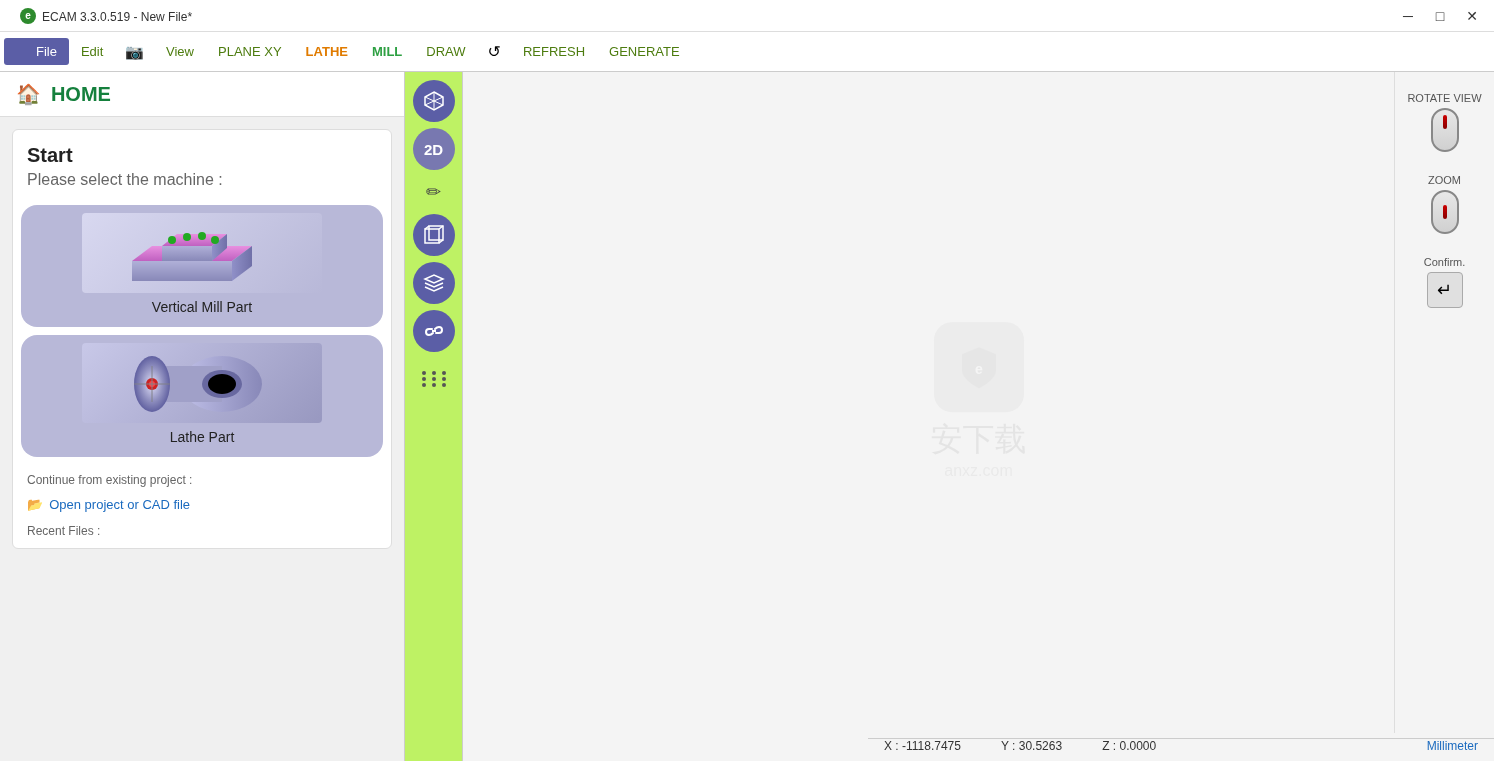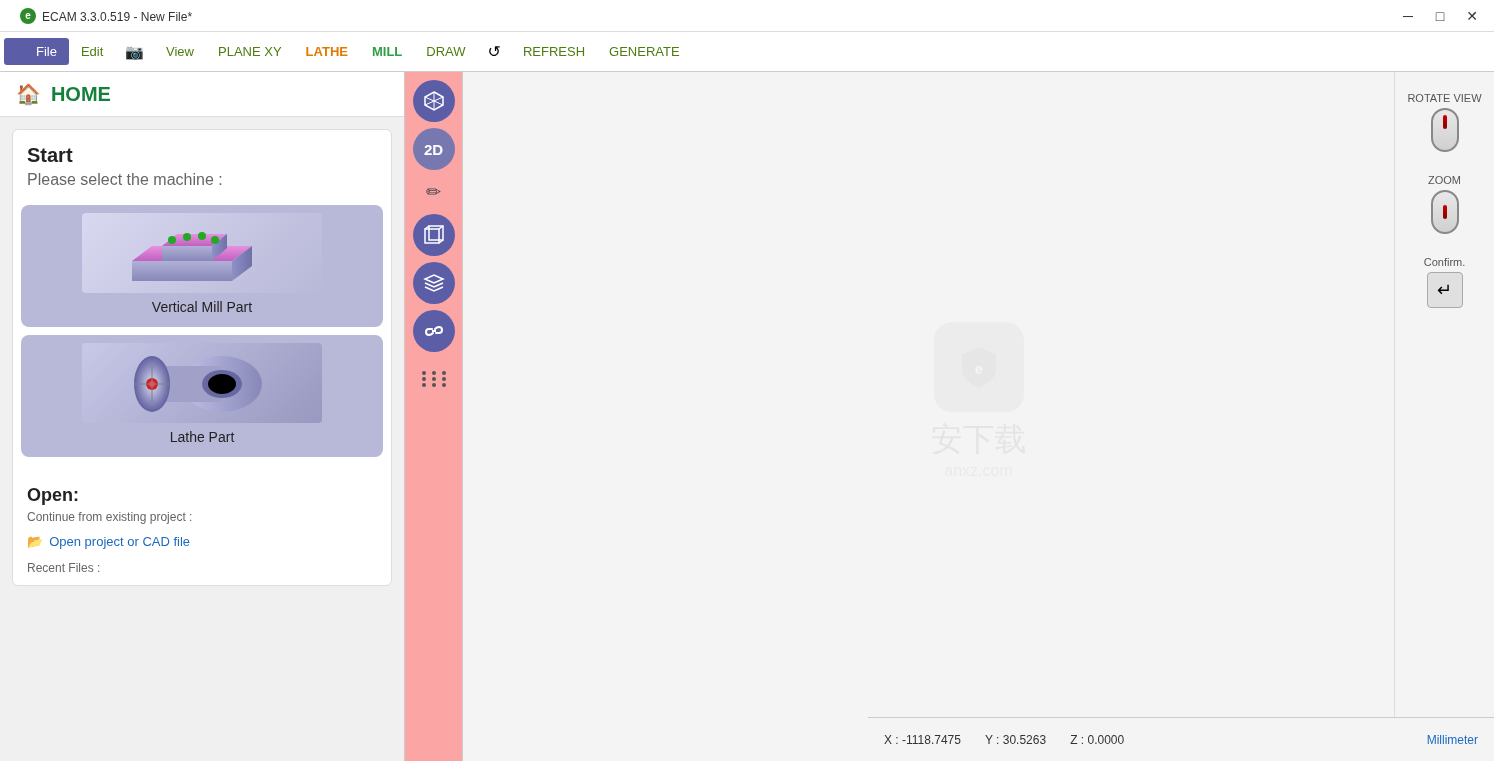--- a/index.html
+++ b/index.html
@@ -43,21 +43,21 @@
       display: flex; align-items: center; gap: 10px;
       padding: 10px 16px; background: white; border-bottom: 1px solid #ddd;
     }
     .home-icon { font-size: 20px; }
     #home-header-title { font-size: 20px; font-weight: 700; color: #15803d; }
     .card-title { font-size: 20px; font-weight: 600; color: #222; margin-bottom: 4px; }
     .card-subtitle { font-size: 16px; color: #666; margin-bottom: 12px; }
 
     
     .part-btn {
-      width: 100%; border: none; cursor: pointer; border-radius: 8px;
+      width: 100%; border: none; cursor: pointer; border-radius: 16px;
       margin-bottom: 8px; overflow: hidden; position: relative;
       background: #b8b8d8;
     }
     .part-btn-inner {
       display: flex; flex-direction: column; align-items: center;
       padding: 8px;
     }
     .part-thumbnail {
       width: 240px; height: 80px; border-radius: 4px; margin-bottom: 4px;
       display: flex; align-items: center; justify-content: center;
@@ -78,21 +78,21 @@
 
     
     .open-section { padding: 0 14px; }
     .open-title { font-size: 18px; font-weight: 600; color: #222; margin-top: 12px; margin-bottom: 4px; }
     .open-subtitle { font-size: 12px; color: #666; margin-bottom: 8px; }
     .open-link { display: flex; align-items: center; gap: 6px; color: #1a6abf; font-size: 13px; cursor: pointer; padding: 2px 0; }
     .recent-label { font-size: 12px; color: #666; margin-top: 10px; }
 
     
     #toolbar-strip {
-      width: 58px; background: #fca5a5; border-right: 1px solid #ccc;
+      width: 58px; background: #bef264; border-right: 1px solid #ccc;
       display: flex; flex-direction: column; align-items: center;
       padding: 8px 0; gap: 6px;
     }
     .tool-btn {
       width: 42px; height: 42px; border-radius: 50%; border: none;
       background: #5b5ea6; display: flex; align-items: center; justify-content: center;
       cursor: pointer; color: white; font-size: 18px;
     }
     .tool-btn-2d {
       width: 42px; height: 42px; border-radius: 50%; border: none;
@@ -130,23 +130,23 @@
     .control-group { display: flex; flex-direction: column; align-items: center; gap: 4px; }
     .control-label { font-size: 11px; color: #555; text-align: right; }
     .confirm-btn {
       width: 36px; height: 36px; background: #e0e0e0; border: 1px solid #aaa;
       border-radius: 4px; display: flex; align-items: center; justify-content: center;
       font-size: 18px; cursor: pointer;
     }
 
     
     #statusbar {
-      position: absolute; bottom: 0; left: 405px; right: 0; height: 44px;
+      position: absolute; bottom: 0; left: 405px; right: 0; height: 23px;
       background: #f4f4f4; border-top: 1px solid #ccc;
-      display: flex; align-items: center; padding: 0 16px; gap: 24px;
+      display: flex; padding: 0 16px; gap: 40px;
       font-size: 12px; color: #333;
     }
     #statusbar-right { margin-left: auto; color: #1a6abf; cursor: pointer; }
 
     
     .mill-svg-container { width: 220px; height: 75px; }
     .lathe-svg-container { width: 220px; height: 75px; }
 
     
     #start-inner-card {
@@ -273,21 +273,20 @@
                 <line x1="42" y1="38" x2="78" y2="38" stroke="#808088" stroke-width="1"></line>
                 <line x1="60" y1="20" x2="60" y2="56" stroke="#808088" stroke-width="1"></line>
               </svg>
             </div>
             <span class="part-label">Lathe Part</span>
           </div>
         </button>
       </div>
 
       <div class="open-section">
-        <div class="open-title">Open:</div>
         <div class="open-subtitle">Continue from existing project :</div>
         <div class="open-link">
           <span>📂</span>
           <span>Open project or CAD file</span>
         </div>
         <div class="recent-label">Recent Files :</div>
         <div style="height:10px;"></div>
       </div>
     </div>
   </div>

